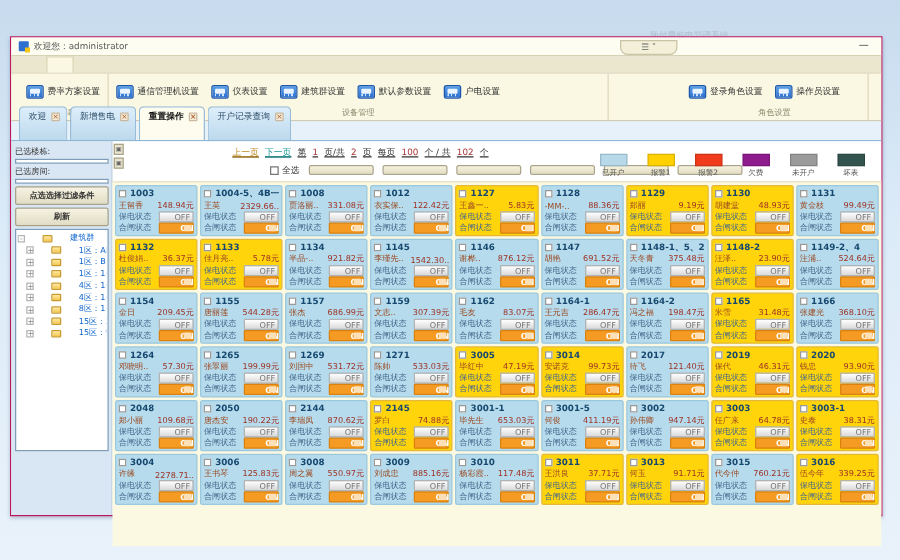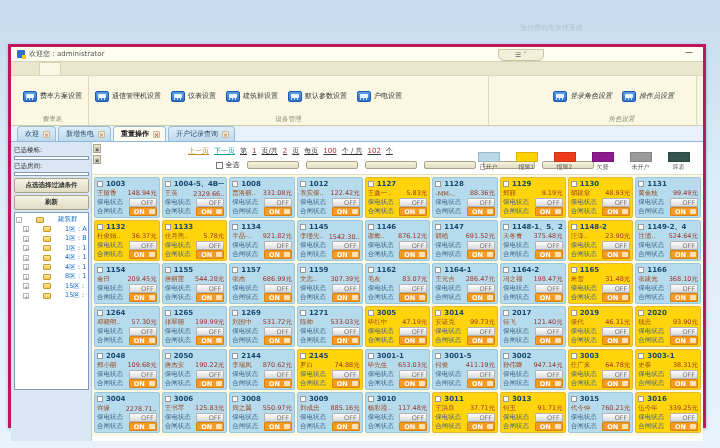--- a/index.html
+++ b/index.html
@@ -2,59 +2,59 @@
 <html><head>
 <meta charset="utf-8">
 <style>
   * { margin:0; padding:0; box-sizing:border-box; }
   html,body { width:720px; height:448px; overflow:hidden;
     font-family:"DejaVu Sans","Liberation Sans",sans-serif; }
   body { background:linear-gradient(180deg,#c7dbee 0%,#dcebf8 40%,#e9f2fb 100%); position:relative; }
 
   .faint-title { position:absolute; left:520px; top:23px; font-size:7px; color:#aebfd0; }
 
-  .window { position:absolute; left:8px; top:44px; width:698px; height:384px;
-    background:#dce9f5; border:3px solid #be185d; box-shadow:0 1px 3px rgba(60,90,130,.35); }
+  .window { position:absolute; left:8px; top:29px; width:698px; height:384px;
+    background:#dce9f5; border:1px solid #be185d; box-shadow:0 1px 3px rgba(60,90,130,.35); }
 
   
   .welcomebar { height:15px; background:#fdfdf2; border-bottom:1px solid #d6d2b6;
     display:flex; align-items:center; padding:0 6px; position:relative; }
   .app-icon { width:8px; height:8px; background:#2f6fd0; border-radius:1px; position:relative; margin-right:4px; }
   .app-icon::after { content:""; position:absolute; right:-1px; bottom:-1px; width:4px; height:4px; background:#f5c518; }
   .welcome-text { font-size:7px; color:#555; }
   .quick-pill { position:absolute; left:487px; top:2px; width:46px; height:12px; background:#f3efd8;
     border:1px solid #c9c4a5; border-radius:0 0 6px 6px; font-size:7px; color:#666;
     display:flex; align-items:center; justify-content:center; gap:4px; }
   .min-btn { position:absolute; right:8px; top:4px; width:12px; height:7px; font-size:8px; line-height:4px;
     color:#333; text-align:center; }
 
   
   .menurow { height:14px; background:#ebe7ce; border-bottom:1px solid #ddd8bd; display:flex; padding-left:8px; }
   .mtab { font-size:7.5px; color:#444; padding:3px 10px 0; cursor:default; }
   .mtab.active { background:#faf8e3; font-weight:bold; color:#111; border:1px solid #d8d3b5; border-bottom:none; }
 
   
-  .ribbon { height:50px; background:#faf8e3; border-bottom:1px solid #cfcab0; display:flex; padding-left:6px; }
+  .ribbon { height:38px; background:#faf8e3; border-bottom:1px solid #cfcab0; display:flex; padding-left:6px; }
   .rgroup { display:flex; flex-direction:column; border-right:1px solid #ddd8bd; padding:3px 6px 0; }
   .rbtns { display:flex; flex:1; gap:10px; align-items:center; }
   .rbtn { display:flex; align-items:center; gap:3px; }
   .mon-icon { width:14px; height:11px; background:linear-gradient(180deg,#5aa0e8,#2f6fd0); border:1px solid #1f58ab;
     border-radius:2px; position:relative; }
   .mon-icon::after { content:""; position:absolute; left:2px; top:2px; right:2px; height:4px; background:#eaf4ff; border-radius:1px; }
   .mon-icon::before { content:""; position:absolute; left:2px; bottom:1px; right:2px; height:2px;
     background:repeating-linear-gradient(90deg,#cfe4fa 0 1px,transparent 1px 3px); }
   .rlabel { font-size:7px; color:#333; }
   .glabel { font-size:6.5px; color:#8b8b6e; text-align:center; padding:2px 0 1px; }
-  .rgroup.g2 { width:400px; } .rgroup.g3 { margin-left:58px; width:150px;font-style:italic; }
+  .rgroup.g2 { width:400px; } .rgroup.g3 { margin-left:58px; width:150px; }
 
   
   .doctabs { height:16px; background:#e7f1f9; display:flex; align-items:flex-end; padding-left:6px; gap:2px;
     border-bottom:1px solid #8fb6d6; }
   .dtab { font-size:7px; color:#2b4a66; background:linear-gradient(180deg,#ddeefb,#bcd9ec);
-    border:1px solid #98bcd8; border-bottom:none; border-radius:4px 4px 0 0; padding:2px 5px 2px 7px;
+    border:1px solid #98bcd8; border-bottom:none; border-radius:4px 4px 0 0; padding:2px 5px 14px 7px;
     display:flex; align-items:center; gap:4px; }
   .dtab.active { background:#fdfcef; font-weight:bold; color:#111; }
   .dclose { font-size:6px; color:#b06030; border:1px solid #c9b9a0; background:#f4ead6; width:7px; height:7px;
     line-height:6px; text-align:center; border-radius:1px; }
 
   
   .content { display:flex; height:299px; }
 
   
   .sidebar { width:80px; background:#d9e7f4; padding:3px 2px 0 3px; font-size:6.5px; }
@@ -86,37 +86,37 @@
   .selall { display:flex; align-items:center; gap:3px; font-size:7px; color:#333; }
   .cbx { width:7px; height:7px; background:#fff; border:1px solid #777; display:inline-block; }
   .tbtn { min-width:52px; background:linear-gradient(180deg,#f6f2dd,#e2ddc1); border:1px solid #a9a489;
     border-radius:2px; font-size:7px; color:#333; padding:3px 6px; font-family:inherit; }
 
   .legend { position:absolute; right:8px; top:10px; display:flex; gap:5px; }
   .litem { width:33px; text-align:center; }
   .lswatch { width:22px; height:10px; margin:0 auto; border:1px solid rgba(0,0,0,.15); }
   .llabel { font-size:6px; color:#555; margin-top:1px; white-space:nowrap; }
 
-  .gridwrap { background:#fcf9e2; border-top:1px solid #e3dfc2; height:262px; padding:2px 2px;
+  .gridwrap { background:#fcf9e2; border-top:1px solid #e3dfc2; height:292px; padding:2px 2px;
     display:grid; grid-template-columns:repeat(9,1fr); grid-auto-rows:41px; gap:2px; }
   .card { border-radius:2px; padding:1px 2px; overflow:hidden; }
   .card.blue { background:#b5dbec; border:1px solid #9cc8dd; }
   .card.yellow { background:#ffd40a; border:1px solid #e4b93a; }
   .crow { display:flex; align-items:center; justify-content:space-between; height:9px; }
   .crow.head { height:10px; justify-content:flex-start; gap:3px; }
   .cb { width:6px; height:6px; background:#fff; border:1px solid #999; flex:0 0 6px; }
   .room { font-size:7px; font-weight:bold; color:#17486f; white-space:nowrap; overflow:hidden; }
   .nm { font-size:6.5px; color:#9c4a22; white-space:nowrap; overflow:hidden; max-width:32px; }
   .amt { font-size:6.5px; color:#a03326; white-space:nowrap; }
   .lbl { font-size:6.5px; color:#46688c; white-space:nowrap; }
   .tog { width:28px; height:9px; font-size:6.5px; border-radius:1px; position:relative; text-align:center; line-height:9px; }
   .tog.off { background:linear-gradient(180deg,#ffffff,#d9d9d9); border:1px solid #b3b3b3; color:#777;
     text-align:right; padding-right:2px; }
   .tog.on { background:#f59a23; border:1px solid #d9820f; color:#fff; font-weight:bold;
-    text-align:left; padding-left:4px; }
+    text-align:left; padding-left:16px; }
   .tog.on::after { content:""; position:absolute; right:1px; top:1px; bottom:1px; width:6px; background:#fbe0b8; border-radius:1px; }
 </style>
 </head>
 <body>
 
 <div class="faint-title">预付费购电管理系统</div>
 
 <div class="window">
 
   <div class="welcomebar">

